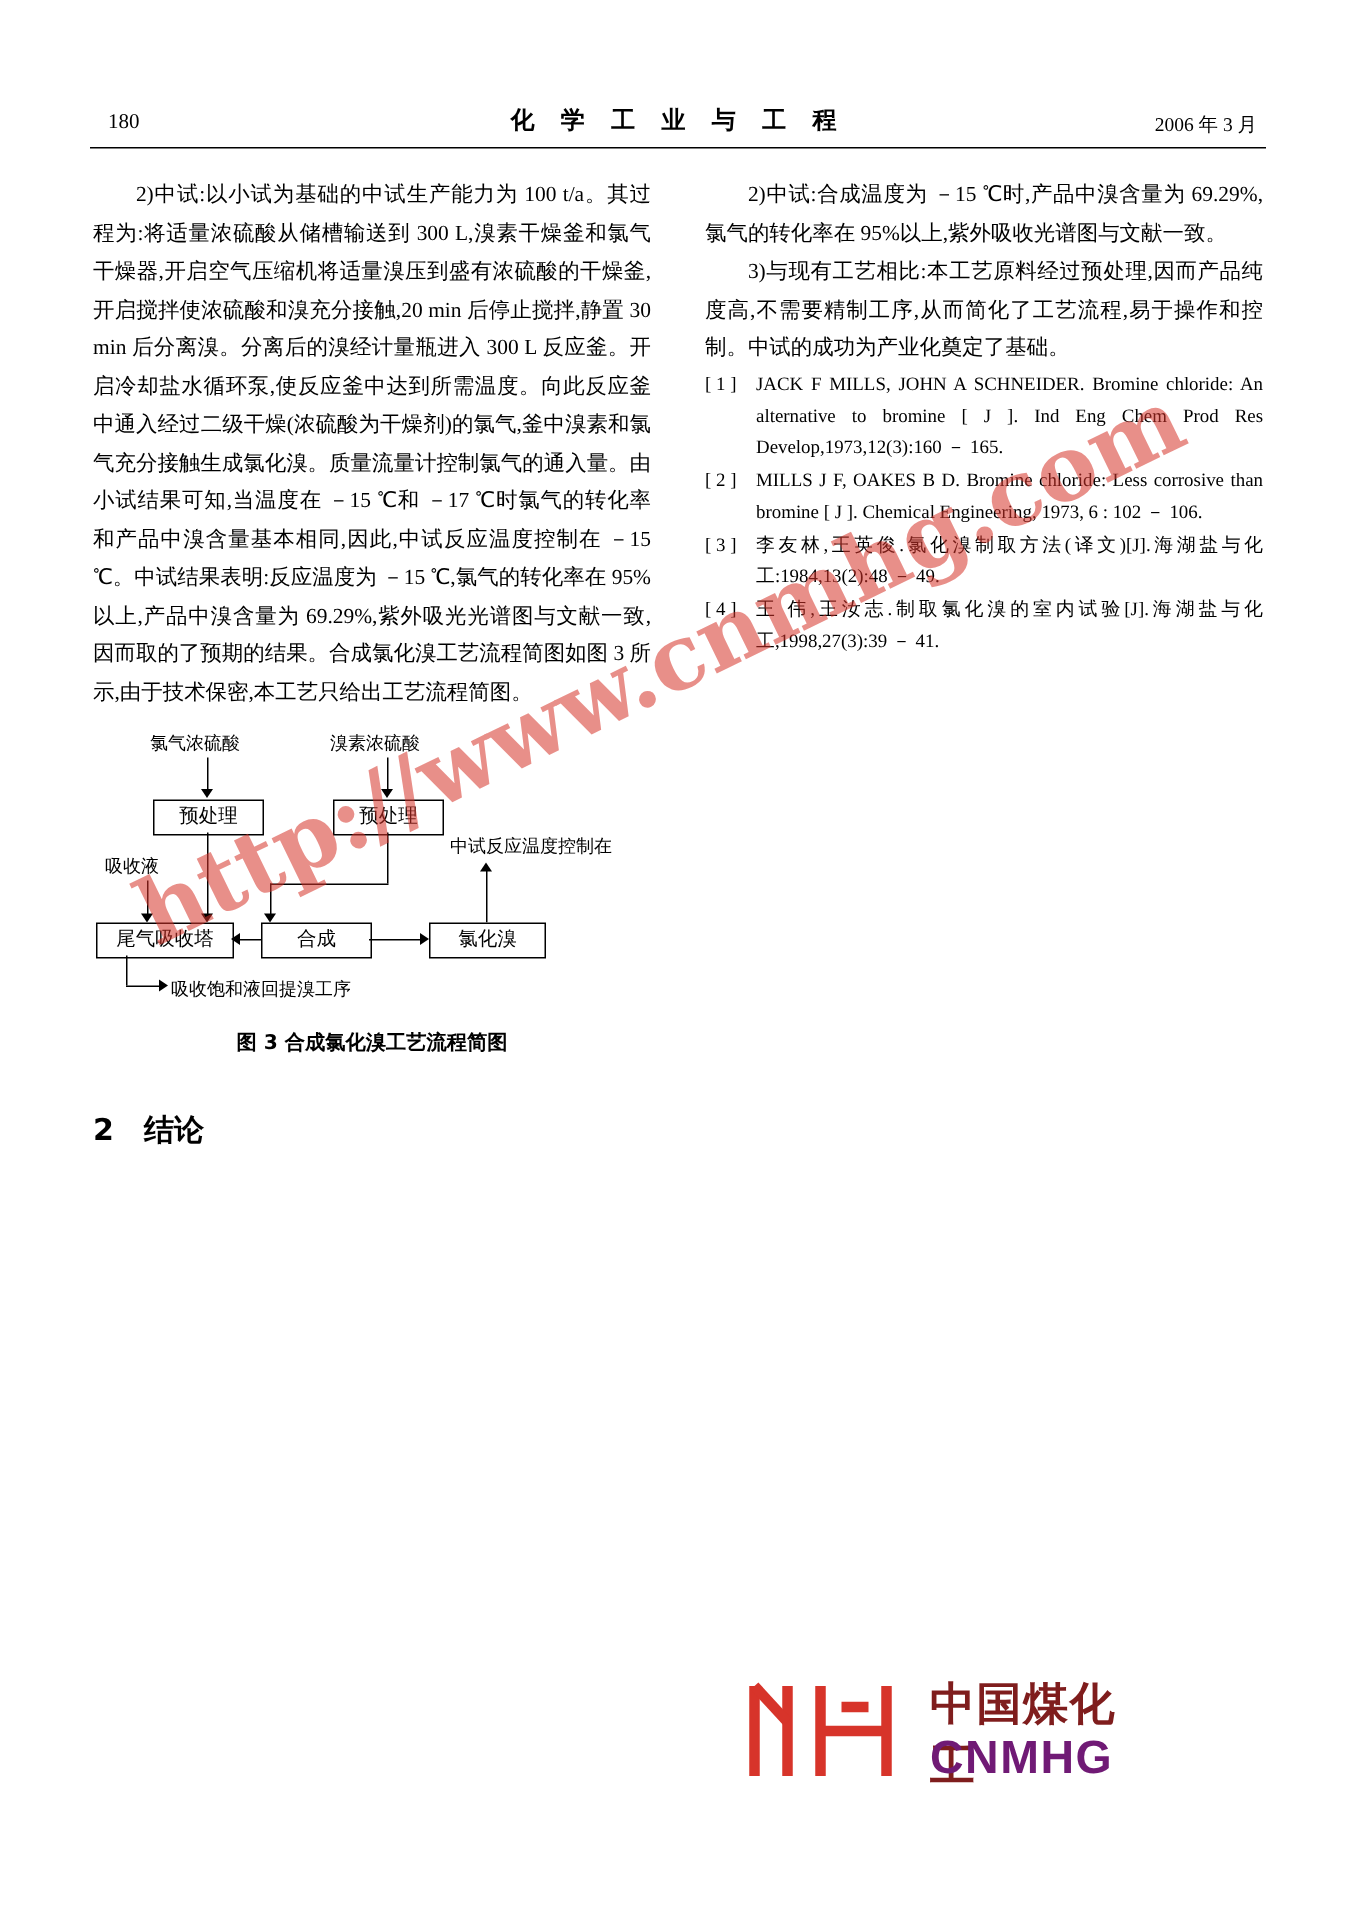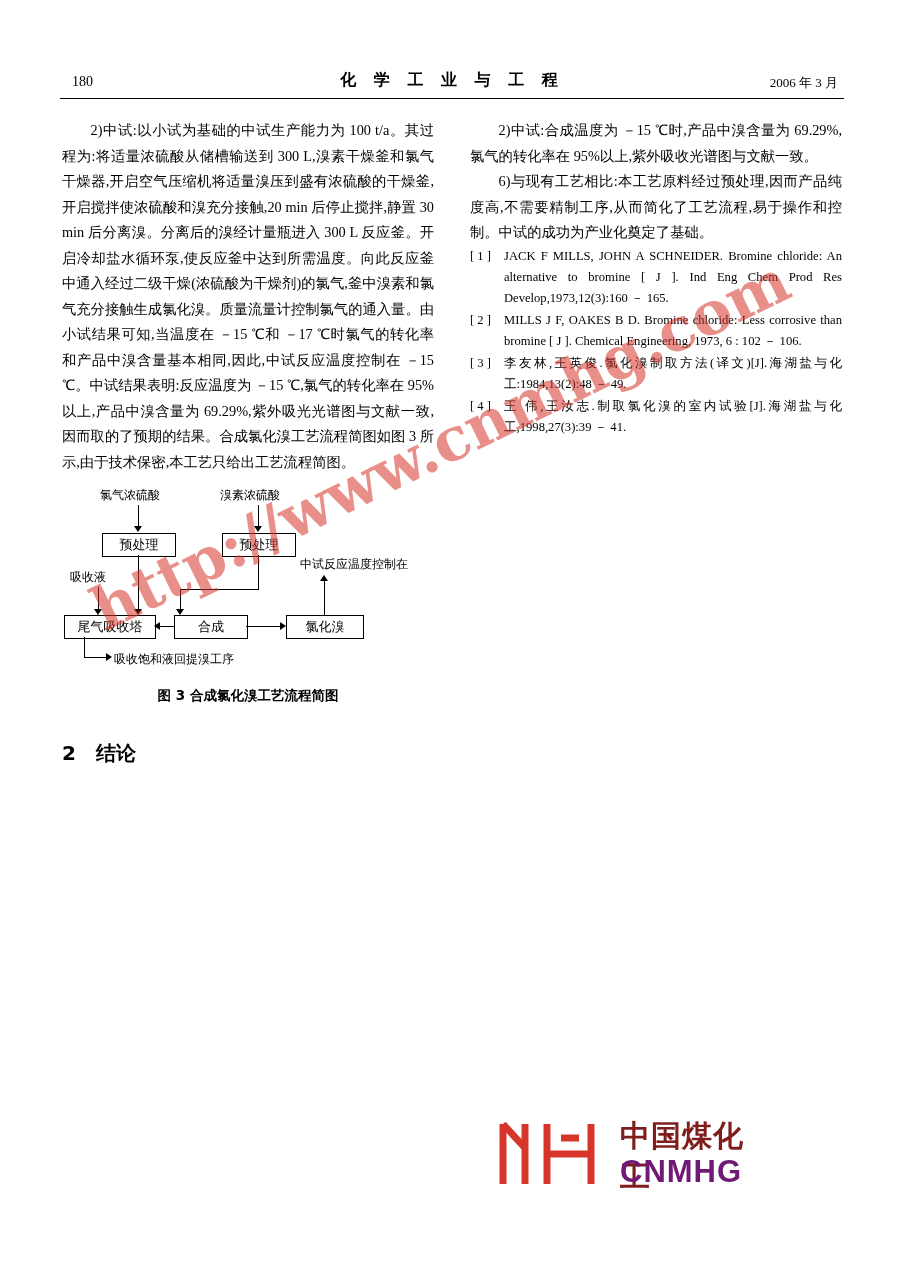--- a/index.html
+++ b/index.html
@@ -270,21 +270,21 @@
     </div>
 
     <div class="section-head">
       <span class="num">2</span><span>结论</span>
     </div>
 
   </div>
 
   <div class="col col-right">
     <p class="para">2)中试:合成温度为 －15 ℃时,产品中溴含量为 69.29%,氯气的转化率在 95%以上,紫外吸收光谱图与文献一致。</p>
-    <p class="para">6)与现有工艺相比:本工艺原料经过预处理,因而产品纯度高,不需要精制工序,从而简化了工艺流程,易于操作和控制。中试的成功为产业化奠定了基础。</p>
+    <p class="para">3)与现有工艺相比:本工艺原料经过预处理,因而产品纯度高,不需要精制工序,从而简化了工艺流程,易于操作和控制。中试的成功为产业化奠定了基础。</p>
 
 
     <div class="ref-item">
       <span class="marker">[ 1 ]</span>
       <span>JACK F MILLS, JOHN A SCHNEIDER. Bromine chloride: An alternative to bromine [ J ]. Ind Eng Chem Prod Res Develop,1973,12(3):160 － 165.</span>
     </div>
     <div class="ref-item">
       <span class="marker">[ 2 ]</span>
       <span>MILLS J F, OAKES B D. Bromine chloride: Less corrosive than bromine [ J ]. Chemical Engineering, 1973, 6 : 102 － 106.</span>
     </div>

